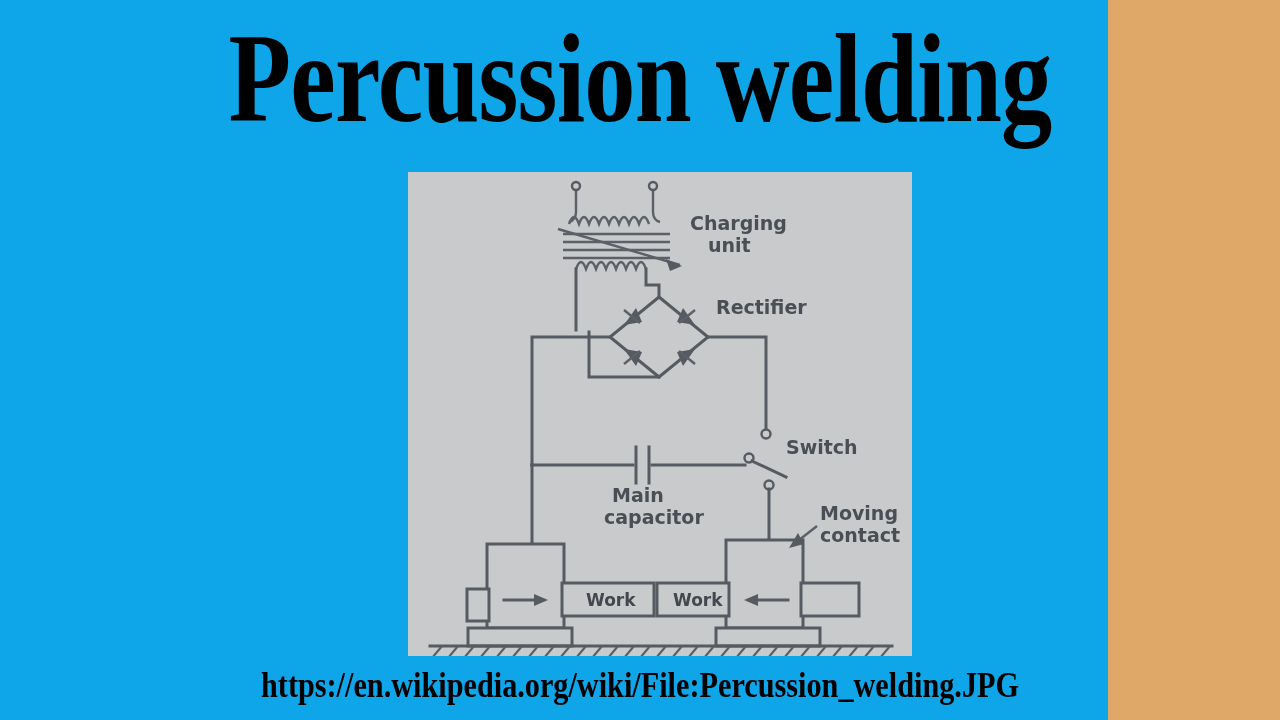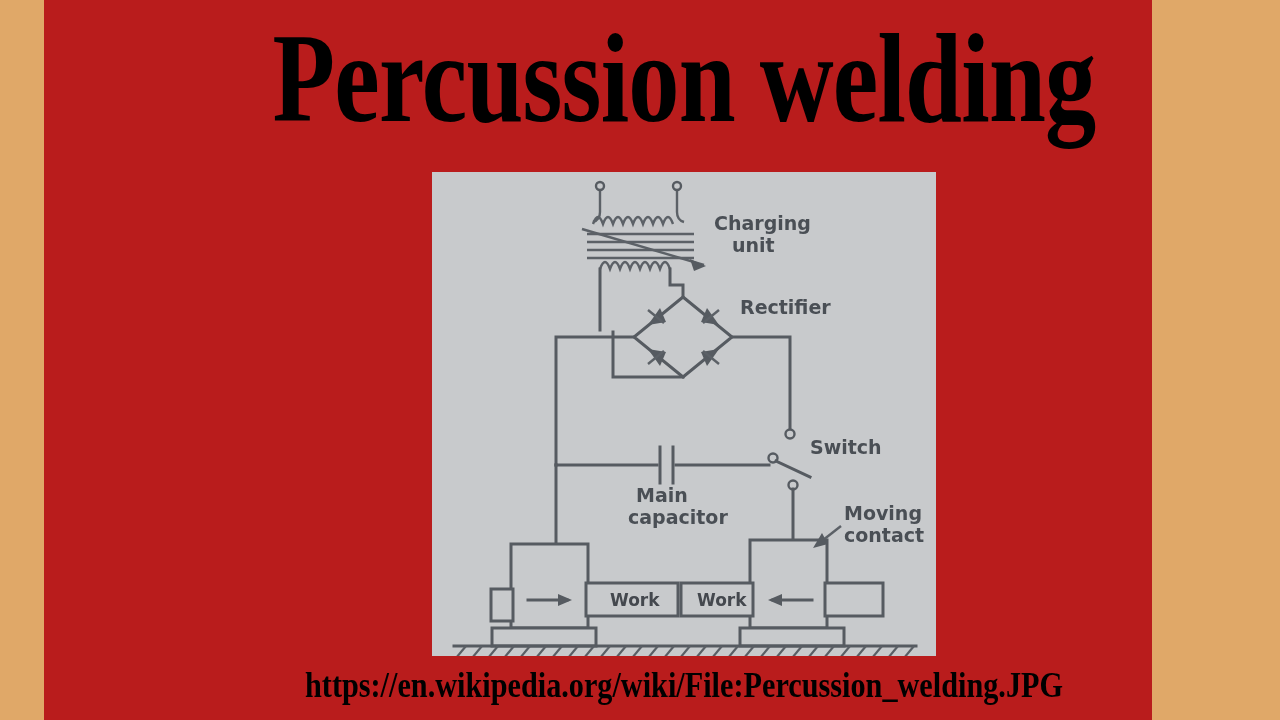--- a/index.html
+++ b/index.html
@@ -11,42 +11,41 @@
     width: 1280px;
     height: 720px;
     overflow: hidden;
     background: #e0a868;
     font-family: "Liberation Serif", serif;
   }
   .slide {
     position: relative;
     width: 1108px;
     height: 720px;
-    background: #b91c1c;
-    margin-left: 44px;
+    background: #0ea5e9;
   }
   .title {
     position: absolute;
     left: 0;
     top: 8px;
     width: 1280px;
     text-align: center;
     color: #000000;
     font-family: "Liberation Serif", serif;
     font-weight: bold;
     font-size: 128px;
     line-height: 140px;
     letter-spacing: -1px;
     transform: scaleX(0.80);
     transform-origin: center top;
     white-space: nowrap;
   }
   .figure-wrap {
     position: absolute;
-    left: 388px;
+    left: 408px;
     top: 172px;
     width: 504px;
     height: 484px;
     background: #c8cacc;
     overflow: hidden;
   }
   .figure-wrap svg {
     display: block;
     width: 504px;
     height: 484px;

